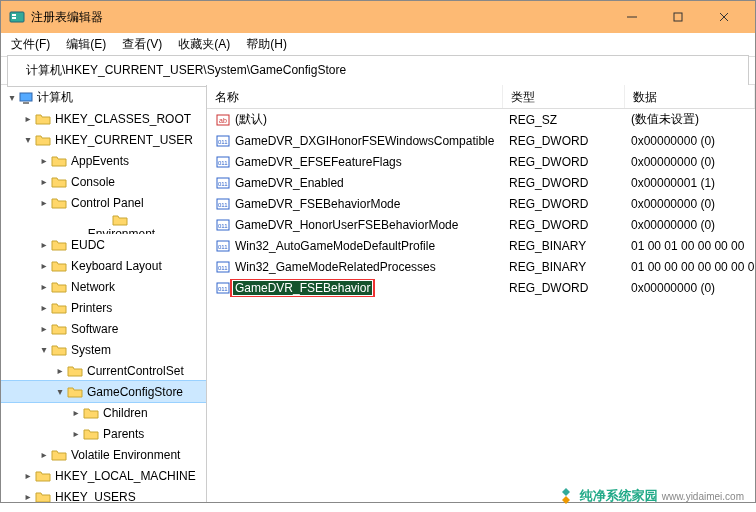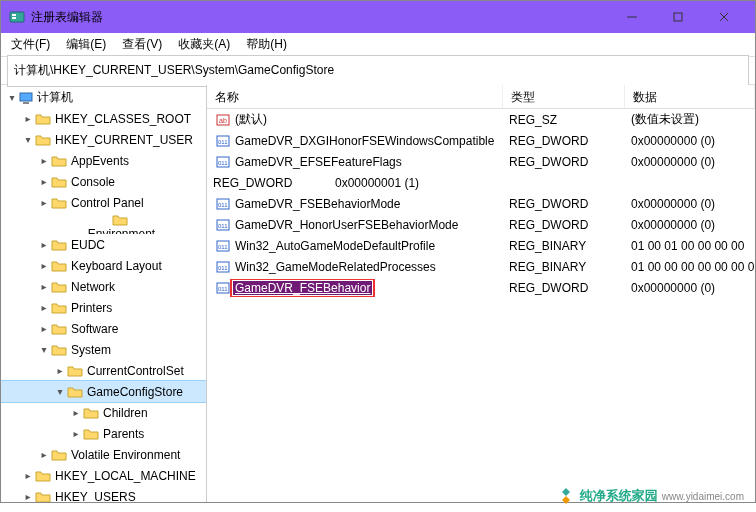--- a/index.html
+++ b/index.html
@@ -1,43 +1,43 @@
 <!DOCTYPE html>
 <html><head>
 <meta charset="utf-8">
 <style>
 * { box-sizing: border-box; margin: 0; padding: 0; font-family: "Microsoft YaHei", "Segoe UI", sans-serif; }
 body { width: 756px; height: 512px; overflow: hidden; background: #fff; position: relative; }
 .window { width: 756px; height: 503px; border: 1px solid #888; background: #fff; display: flex; flex-direction: column; }
-.titlebar { height: 32px; display: flex; align-items: center; padding: 0 8px; background: #8b5cf6; }
+.titlebar { height: 32px; display: flex; align-items: center; padding: 0 8px; background: #fdba74; }
 .titlebar-icon { width: 16px; height: 16px; margin-right: 6px; }
 .titlebar-title { font-size: 12px; flex: 1; }
 .win-controls { display: flex; }
 .win-btn { width: 46px; height: 32px; display: flex; align-items: center; justify-content: center; font-size: 14px; color: #333; }
 .win-btn svg { width: 10px; height: 10px; }
 .menubar { height: 24px; display: flex; align-items: center; padding: 0 6px; font-size: 12px; gap: 8px; border-bottom: 1px solid #ddd; }
 .menu-item { padding: 2px 4px; }
 .addressbar { height: 28px; display: flex; align-items: center; padding: 4px 6px; border-bottom: 1px solid #ddd; }
-.addr-input { flex: 1; height: 32px; border: 1px solid #ccc; padding: 0 6px; font-size: 12px; }
+.addr-input { flex: 1; height: 32px; border: 1px solid #ccc; padding: 0 18px; font-size: 12px; }
 .body { flex: 1; display: flex; overflow: hidden; }
 .tree-pane { width: 206px; border-right: 1px solid #ccc; overflow: auto; font-size: 12px; padding: 2px 0; }
 .tree-row { display: flex; align-items: center; height: 21px; padding-left: 4px; white-space: nowrap; overflow: hidden; }
 .tree-row .expander { width: 14px; text-align: center; color: #555; font-size: 10px; }
 .tree-row .folder-icon { width: 16px; height: 14px; display: inline-block; margin-right: 4px; }
 .tree-row.selected { background: #cce8ff; outline: 1px solid #99d1ff; }
 .list-pane { flex: 1; overflow: auto; font-size: 12px; }
 .list-header { display: flex; height: 24px; border-bottom: 1px solid #ddd; background: #fff; position: sticky; top: 0; }
 .list-header .col { padding: 4px 8px; border-right: 1px solid #eee; }
 .col-name { width: 296px; }
 .col-type { width: 122px; }
 .col-data { flex: 1; }
 .list-row { display: flex; height: 21px; align-items: center; }
 .list-row .cell { padding: 2px 6px; white-space: nowrap; overflow: hidden; }
 .list-row .icon { width: 20px; display: flex; justify-content: center; }
-.list-row.selected .name-cell { background: #701a75; color: #fff; outline: 2px solid #e33; outline-offset: 1px; text-decoration: underline; }
+.list-row.selected .name-cell { background: #14532d; color: #fff; outline: 2px solid #e33; outline-offset: 1px; }
 .watermark { position: absolute; right: 12px; bottom: 6px; font-size: 13px; color: #2a8; display: flex; align-items: center; gap: 4px; }
 .watermark .url { color: #888; font-size: 10px; }
 .reg-icon { width: 14px; height: 14px; }
 .pc-icon { width: 14px; height: 14px; display:inline-block; margin-right:4px; }
 </style>
 </head>
 <body>
 
 <div class="window">
 
@@ -270,20 +270,29 @@
                   <rect x="1" y="2" width="12" height="10" fill="#fff" stroke="#36c"></rect>
                   <text x="2" y="10" font-size="6" fill="#36c">011</text>
                 </svg>
               </span>
               <span class="name-cell" style="padding:0 2px;">GameDVR_EFSEFeatureFlags</span>
             </div>
             <div class="cell col-type">REG_DWORD</div>
             <div class="cell col-data">0x00000000 (0)</div>
           </div>
           <div class="list-row">
+            <div class="cell col-name" style="display:flex;align-items:center;">
+              <span class="icon">
+                <svg class="reg-icon" viewBox="0 0 14 14">
+                  <rect x="1" y="2" width="12" height="10" fill="#fff" stroke="#36c"></rect>
+                  <text x="2" y="10" font-size="6" fill="#36c">011</text>
+                </svg>
+              </span>
+              <span class="name-cell" style="padding:0 2px;">GameDVR_Enabled</span>
+            </div>
             <div class="cell col-type">REG_DWORD</div>
             <div class="cell col-data">0x00000001 (1)</div>
           </div>
           <div class="list-row">
             <div class="cell col-name" style="display:flex;align-items:flex-start;">
               <span class="icon">
                 <svg class="reg-icon" viewBox="0 0 14 14">
                   <rect x="1" y="2" width="12" height="10" fill="#fff" stroke="#36c"></rect>
                   <text x="2" y="10" font-size="6" fill="#36c">011</text>
                 </svg>

